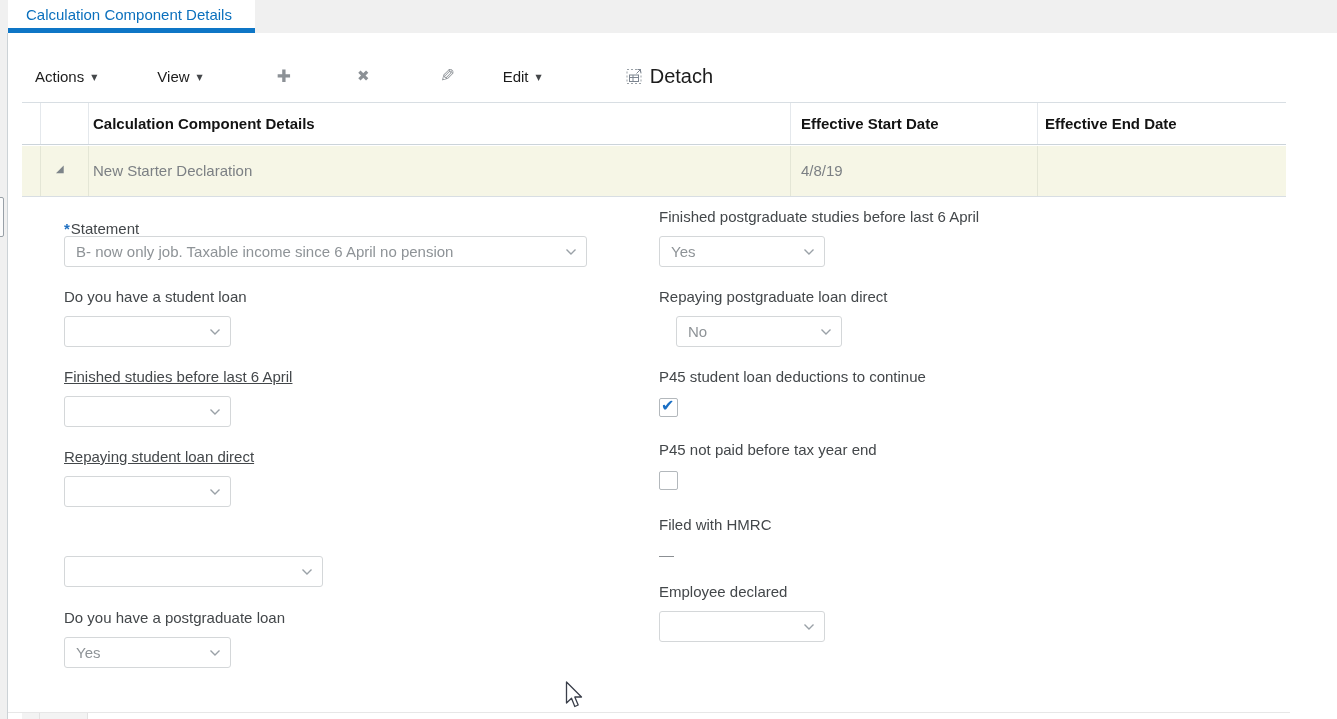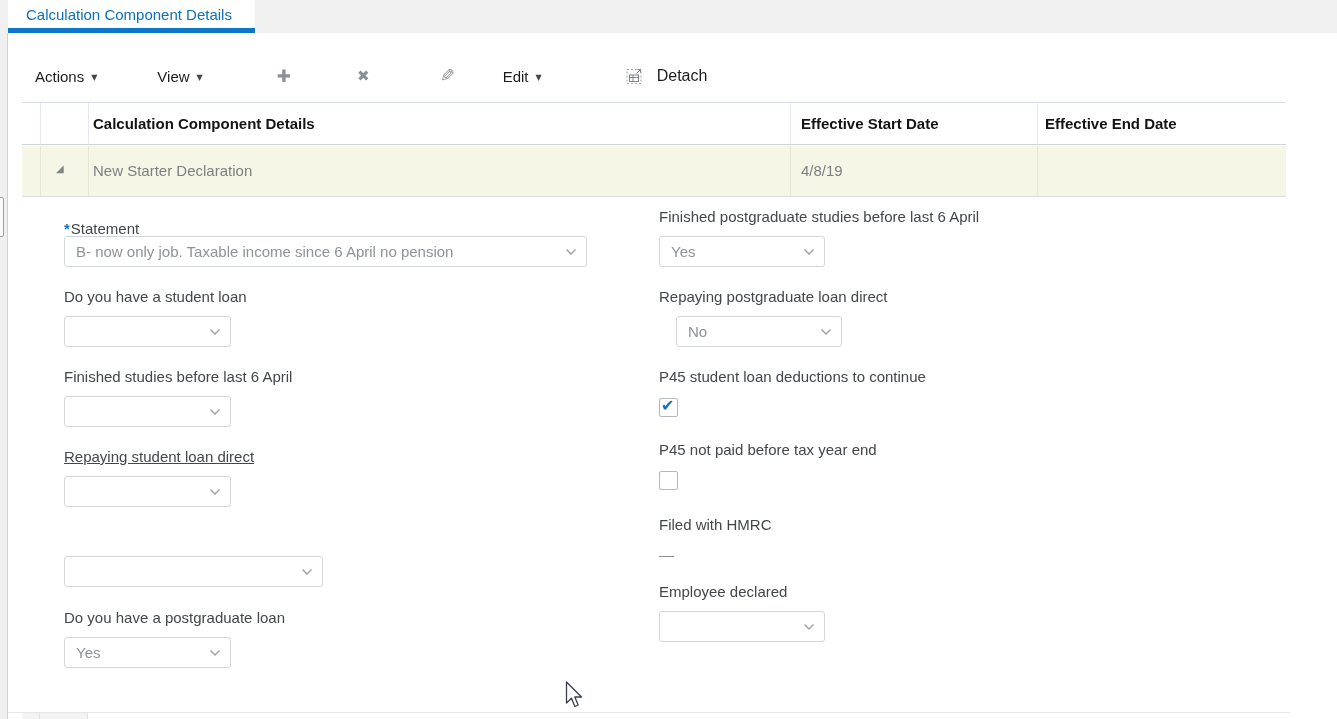--- a/index.html
+++ b/index.html
@@ -20,21 +20,21 @@
   
   .toolbar { position:absolute; left:35px; top:59px; height:34px; display:flex; align-items:center;gap:44px; }
   .menu-btn { display:flex; align-items:center; cursor:pointer; font-size:15px; color:#1c1c1c; white-space:nowrap; }
   .caret { font-family:"DejaVu Sans",sans-serif; font-size:8px; color:#44474a; margin-left:7px; position:relative; top:1px; }
   .tool-ic { font-family:"DejaVu Sans",sans-serif; color:#8c9196; cursor:pointer; line-height:1; }
   .ic-add { font-size:17px; margin-left:30px; }
   .ic-del { font-size:15px; margin-left:22px; }
   .ic-pencil { font-size:18px; margin-left:26px; transform:scaleX(-1); display:inline-block; }
   .edit-group { display:flex; align-items:center; margin-left:4px; }
   .detach-group { display:flex; align-items:center; margin-left:40px; cursor:pointer; }
-  .detach-label { font-size:16px; color:#1c1c1c; margin-left:14px; }
+  .detach-label { font-size:20px; color:#1c1c1c; margin-left:7px; }
   .tbl-header { position:absolute; left:22px; top:102px; width:1264px; height:43px; background:#fff; border-top:1px solid #d8dee3; border-bottom:1px solid #ccd4da; }
   .tbl-header .htext { position:absolute; top:12px; font-size:15px; font-weight:bold; color:#141414; white-space:nowrap; }
   .vsep { position:absolute; top:0; width:1px; height:100%; background:#e4e8ec; }
   .tbl-row { position:absolute; left:22px; top:146px; width:1264px; height:51px; background:#f6f6e6; border-bottom:1px solid #d8dee3; cursor:pointer; }
   .tbl-row .vsep { background:#e4e6d6; }
   .rtext { position:absolute; top:16px; font-size:15px; color:#7c8084; white-space:nowrap; }
   .expand-tri { position:absolute; left:34px; top:17px; font-family:"DejaVu Sans",sans-serif; font-size:10px; color:#7d8489; cursor:pointer; }
 
   
   .flabel { position:absolute; font-size:15px; color:#43474a; line-height:20px; white-space:nowrap; }
@@ -126,21 +126,21 @@
   </div>
 
   <div class="flabel" style="left:64px; top:287px;">Do you have a student loan</div>
   <div class="dd" style="left:64px; top:316px; width:167px;">
     <span class="dd-val"></span>
     <svg width="12" height="8" viewBox="0 0 12 8">
         <path d="M1.5 1.5 L6 6 L10.5 1.5" fill="none" stroke="#9aa1a7" stroke-width="1.4"></path>
       </svg>
   </div>
 
-  <div class="flabel" style="left:64px; top:367px;">Finished studies before last 6 April</div>
+  <div class="flabel" style="left:64px; top:367px;text-decoration:underline;">Finished studies before last 6 April</div>
   <div class="dd" style="left:64px; top:396px; width:167px;">
     <span class="dd-val"></span>
     <svg width="12" height="8" viewBox="0 0 12 8">
         <path d="M1.5 1.5 L6 6 L10.5 1.5" fill="none" stroke="#9aa1a7" stroke-width="1.4"></path>
       </svg>
   </div>
 
   <div class="flabel" style="left:64px; top:447px;text-decoration:underline;">Repaying student loan direct</div>
   <div class="dd" style="left:64px; top:476px; width:167px;">
     <span class="dd-val"></span>

